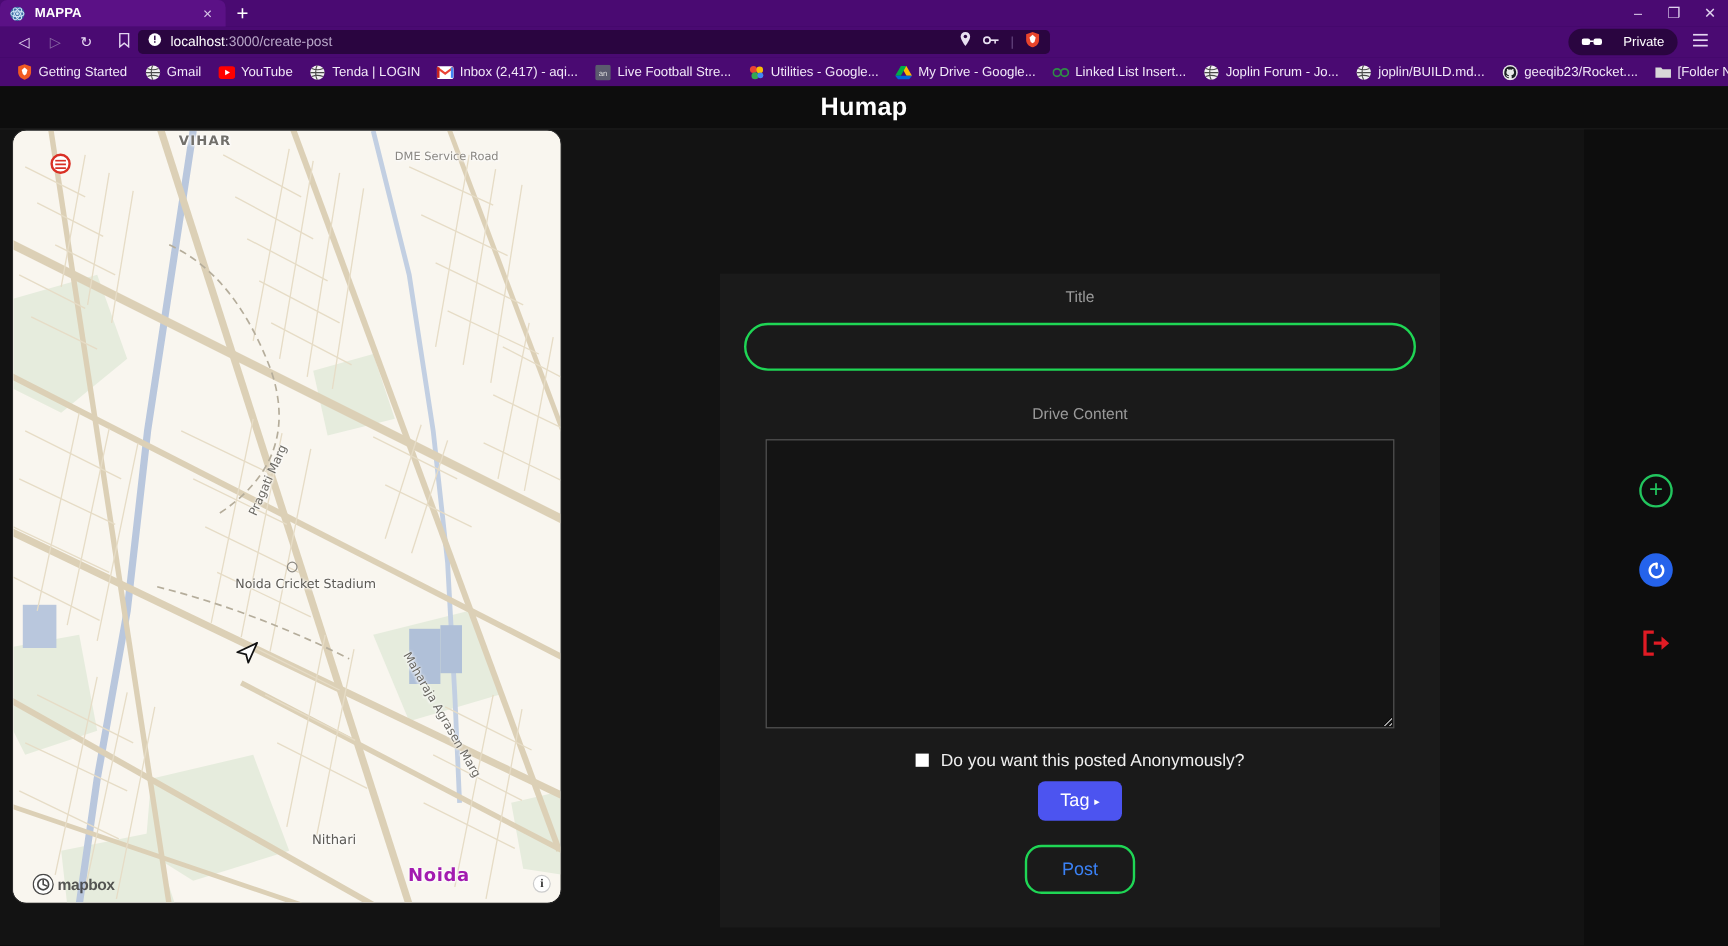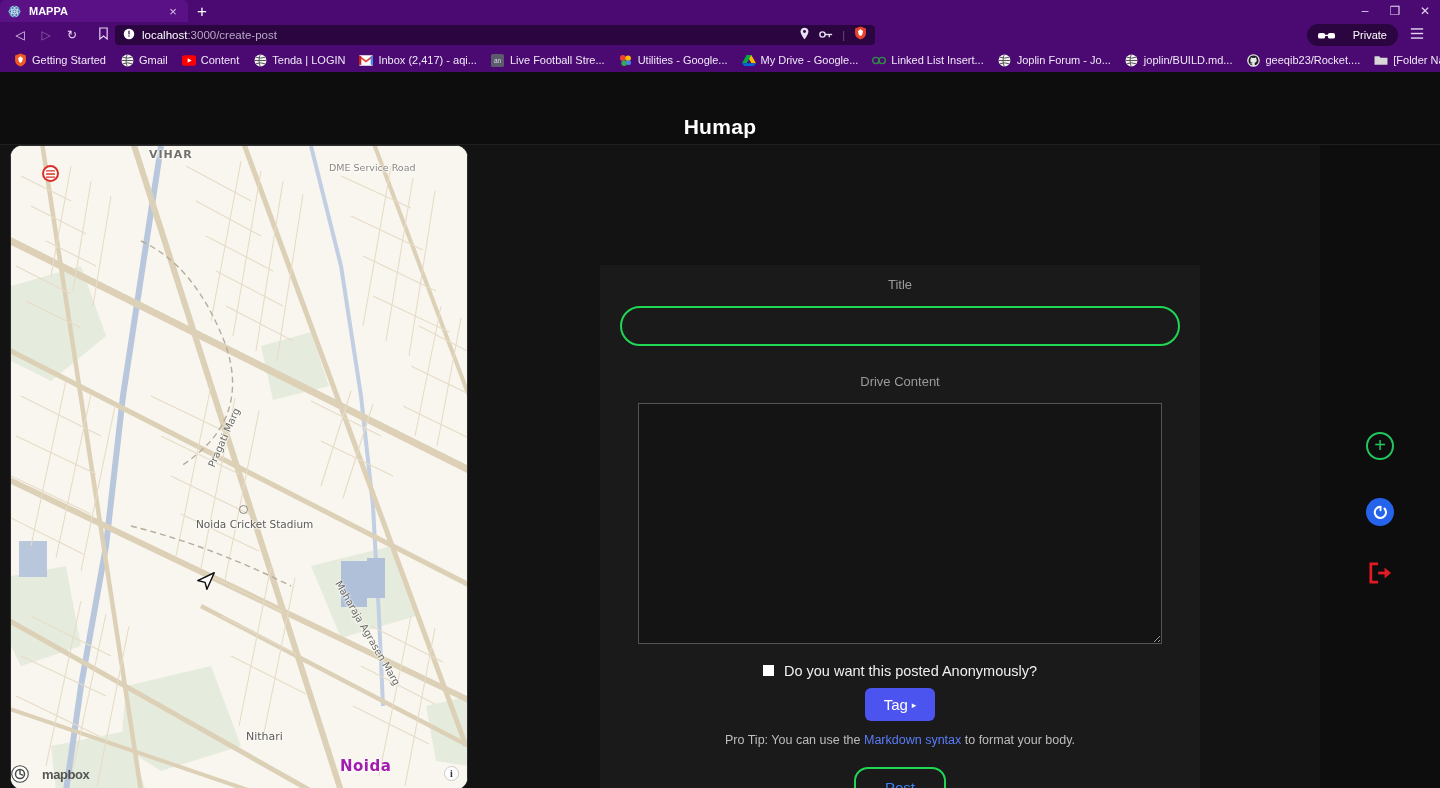--- a/index.html
+++ b/index.html
@@ -90,21 +90,20 @@
   .bm-label { color: #f1e8f8; font-size: 11px; }
   .bm-ico { width: 14px; height: 14px; flex: none; display:flex; align-items:center; justify-content:center; }
 
   
   .page { width: 1440px; height: 716px; background: #131313; position: relative; }
 
   .app-header {
     height: 36px; background: #0d0d0d;
     display: flex; align-items: center; justify-content: center;
     border-bottom: 1px solid #1f1f1f;
-    margin-top: 37px;
   }
   .app-title { color: #ffffff; font-size: 21px; font-weight: bold; letter-spacing: 0.3px; }
 
   .content { position: relative; height: 680px; }
 
   
   .map-panel {
     position: absolute; left: 10px; top: 0px;
     width: 458px; height: 645px;
     border-radius: 12px; overflow: hidden;
@@ -122,22 +121,22 @@
     border: 2px solid #d93025; background: #ffffff;
     display: flex; align-items: center; justify-content: center;
     font-size: 10px; color: #d93025; font-weight: bold;
   }
   .nav-arrow { position: absolute; }
   .poi-dot {
     position: absolute; width: 9px; height: 9px; border-radius: 50%;
     border: 1px solid #8a8780;
   }
   .mapbox-logo {
-    position: absolute; left: 0; bottom: 6px;
-    display: flex; align-items: center; gap: 13px;
+    position: absolute; left: 16px; bottom: 6px;
+    display: flex; align-items: center; gap: 3px;
     opacity: 0.85;
   }
   .mapbox-word { font-size: 13px; font-weight: bold; color: #3a3a3a; letter-spacing: -0.4px; }
   .map-info {
     position: absolute; right: 8px; bottom: 8px;
     width: 15px; height: 15px; border-radius: 50%;
     background: #ffffff; border: 1px solid #ccc;
     display: flex; align-items: center; justify-content: center;
     font-size: 10px; font-weight: bold; color: #333;
     font-family: "Liberation Serif", serif; cursor: pointer;
@@ -325,21 +324,21 @@
         </span>
         <span class="bm-label">Gmail</span>
       </div>
       <div class="bm">
         <span class="bm-ico">
           <svg width="15" height="11" viewBox="0 0 16 12">
             <rect width="16" height="12" rx="3" fill="#ff0000"></rect>
             <path d="M6.4 3.4 L11 6 L6.4 8.6z" fill="#fff"></path>
           </svg>
         </span>
-        <span class="bm-label">Content</span>
+        <span class="bm-label">YouTube</span>
       </div>
       <div class="bm">
         <span class="bm-ico">
           <svg width="13" height="13" viewBox="0 0 14 14">
             <circle cx="7" cy="7" r="6.4" fill="#f1f1f1"></circle>
             <path d="M7 .6c-2 2-2 10.8 0 12.8M.6 7h12.8M2 3.4q5 2.2 10 0M2 10.6q5-2.2 10 0" stroke="#4a4a4a" stroke-width="1" fill="none"></path>
           </svg>
         </span>
         <span class="bm-label">Tenda | LOGIN</span>
       </div>
@@ -520,21 +519,21 @@
               <circle cx="10" cy="10" r="9.2" fill="#ffffff" stroke="#2a2a2a" stroke-width="1.2"></circle>
               <circle cx="10" cy="10" r="5" fill="none" stroke="#2a2a2a" stroke-width="1.6"></circle>
               <path d="M10 5.4 L10 10 L13.6 11.6" stroke="#2a2a2a" stroke-width="1.5" fill="none"></path>
             </svg>
           <span class="mapbox-word">mapbox</span>
         </div>
         <div class="map-info">i</div>
       <div class="map-label" style="left: 138px; top: 2px; font-size: 11px; font-weight: bold; letter-spacing: 1px; color: rgb(114, 112, 107);">VIHAR</div>
           <div class="map-label" style="left: 318px; top: 16px; font-size: 9.5px; font-weight: normal; letter-spacing: 0px; color: rgb(138, 135, 130);">DME Service Road</div>
           <div class="map-label" style="left: 185px; top: 372px; font-size: 10.5px; font-weight: normal; letter-spacing: 0px; color: rgb(92, 90, 85);">Noida Cricket Stadium</div>
-          <div class="map-label" style="left: 235px; top: 584px; font-size: 11px; font-weight: normal; letter-spacing: 0px; color: rgb(92, 90, 85);">Nithari</div>
+          <div class="map-label" style="left: 249px; top: 584px; font-size: 11px; font-weight: normal; letter-spacing: 0px; color: rgb(92, 90, 85);">Nithari</div>
           <div class="map-label" style="left: 329px; top: 611px; font-size: 15px; font-weight: bold; letter-spacing: 0.5px; color: #a21caf;">Noida</div>
           <div class="map-label" style="left: 200px; top: 315px; font-size: 10px; color: rgb(107, 105, 99); transform: rotate(-66deg); transform-origin: left center;">Pragati Marg</div>
           <div class="map-label" style="left: 327px; top: 430px; font-size: 10px; color: rgb(107, 105, 99); transform: rotate(60deg); transform-origin: left center;">Maharaja Agrasen Marg</div>
         </div>
     </div>
 
     <div class="form-card">
       <div class="field-label">Title</div>
       <input class="title-input" type="text" placeholder="" style="">
       <div class="gap-a"></div>
@@ -544,23 +543,20 @@
       <div class="anon-row">
         <input type="checkbox" class="anon-cb" style="">
         <span class="anon-label">Do you want this posted Anonymously?</span>
       </div>
 
       <button class="tag-btn">
         <span>Tag</span>
         <span class="tag-caret">▸</span>
       </button>
 
-      <div class="pro-tip">
-        <span>Pro Tip: You can use the </span><a>Markdown syntax</a><span> to format your body.</span>
-      </div>
 
       <button class="post-btn">Post</button>
     </div>
 
     <div class="right-rail">
       <div class="rail-icon rail-plus" style="top:287px;left:46px">+</div>
       <div class="rail-icon rail-power" style="top:353px;left:46px">
         <svg width="17" height="17" viewBox="0 0 20 20">
             <path d="M10 3.2 A6.6 6.6 0 1 0 14.7 5.3" fill="none" stroke="#ffffff" stroke-width="2.4" stroke-linecap="round"></path>
             <rect x="8.9" y="2.4" width="2.2" height="6" rx="1" fill="#ffffff"></rect>

